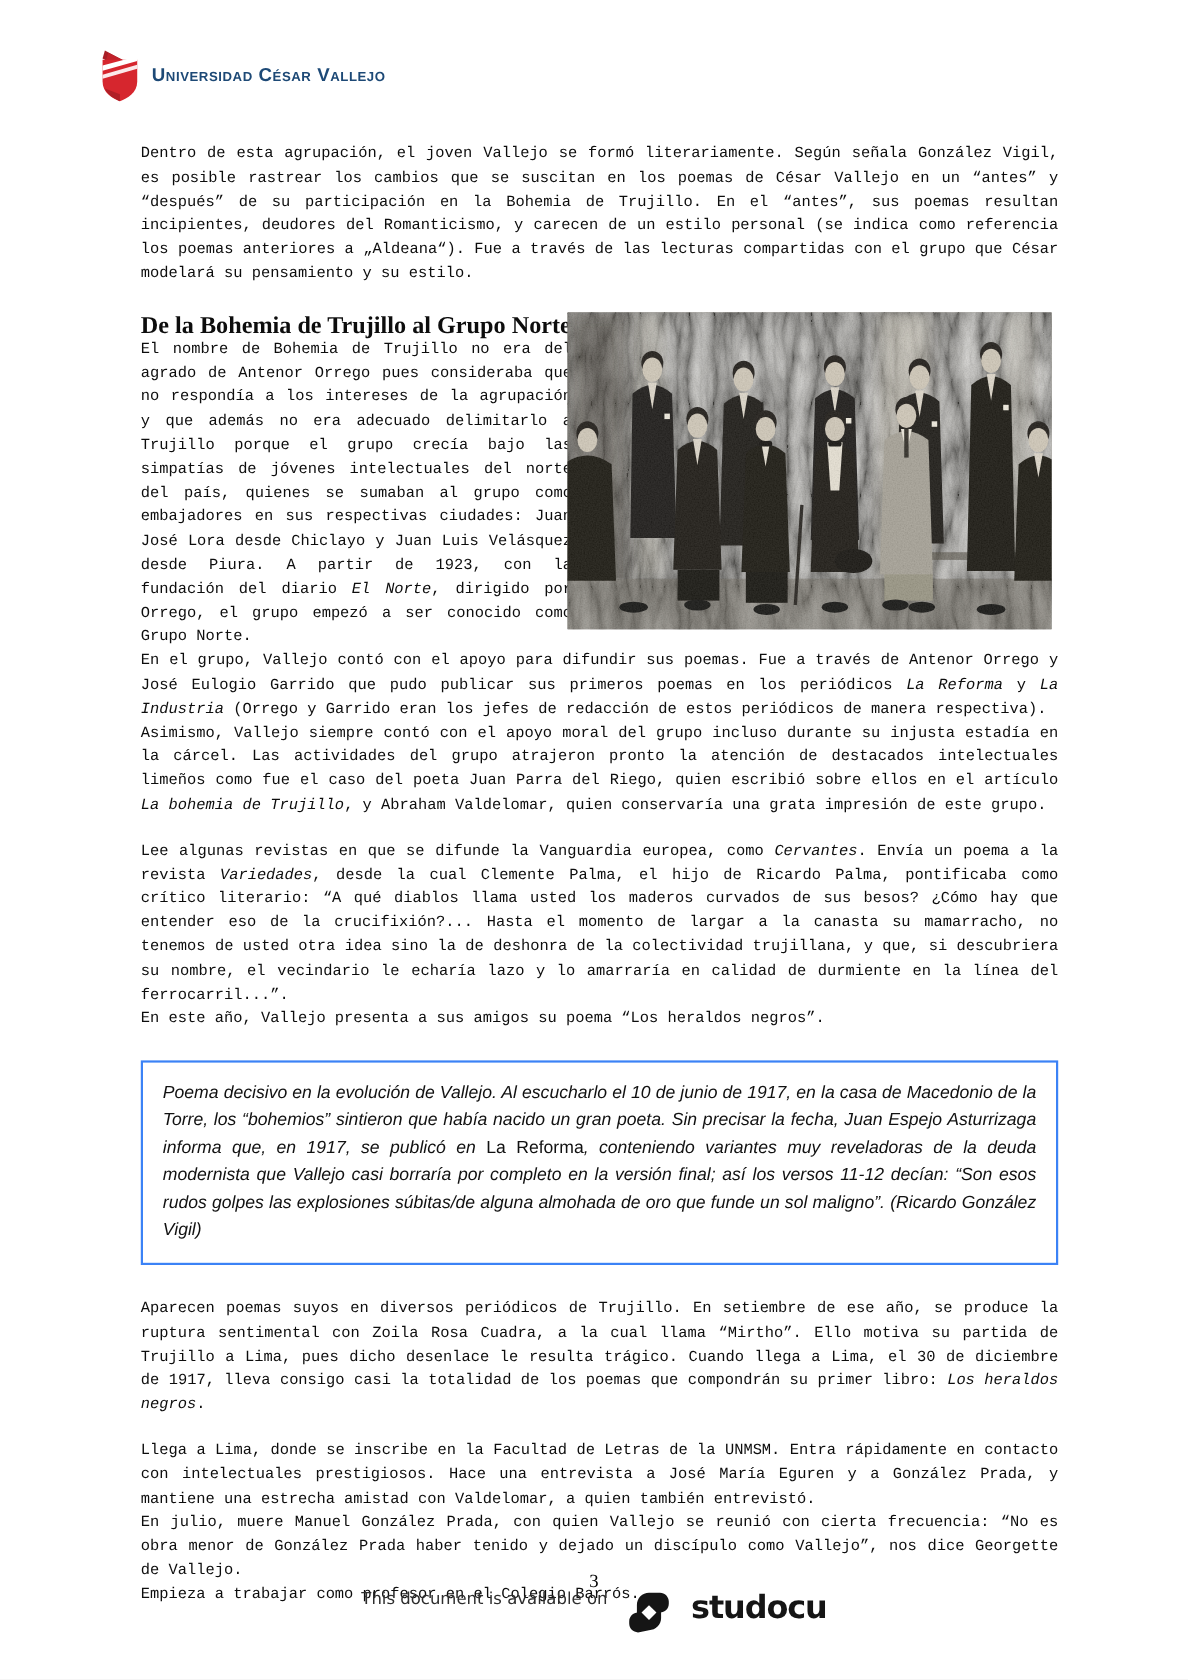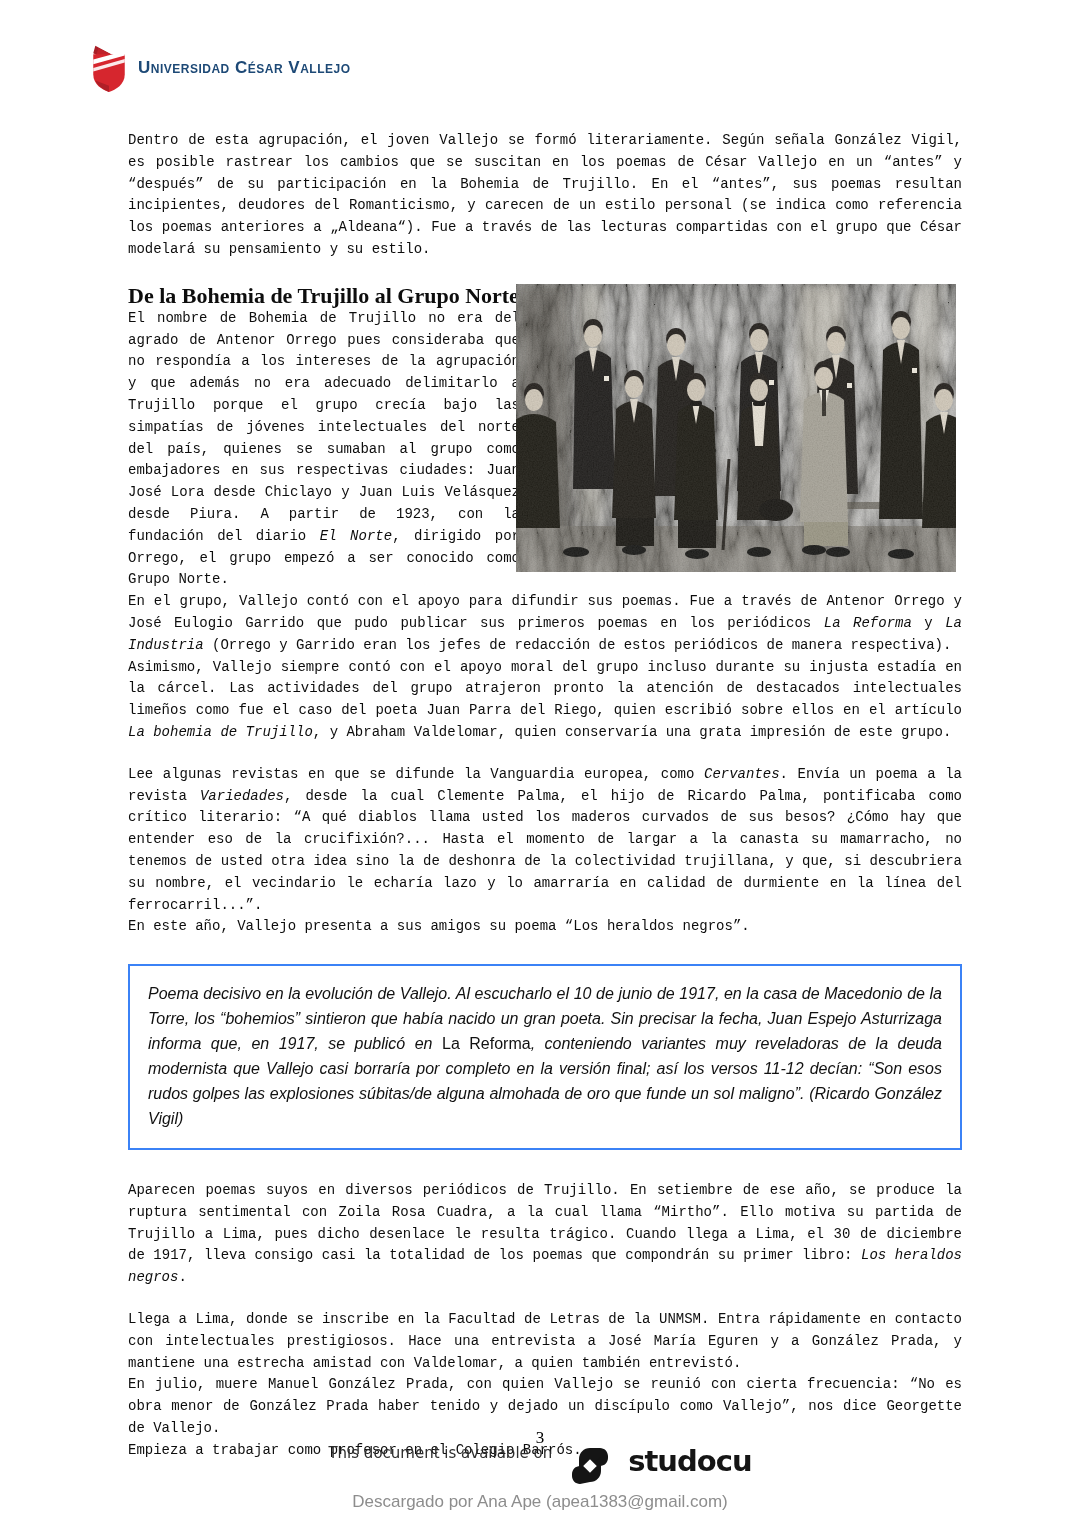--- a/index.html
+++ b/index.html
@@ -263,14 +263,13 @@
         <g fill="#151515">
           <path d="M32 4c4.4 0 8 3.6 8 8v2c0 4.4-3.6 8-8 8H22l-11 9V15C11 8.9 15.9 4 22 4z"></path>
           <path d="M12 40c-4.4 0-8-3.6-8-8v-2c0-4.4 3.6-8 8-8h10l11-9v14c0 6.1-4.9 11-11 11z"></path>
         </g>
         <rect x="17.2" y="17.2" width="9.6" height="9.6" fill="#ffffff" transform="rotate(45 22 22)"></rect>
       </svg>
     </span>
     <span class="sd-word">studocu</span>
   </div>
 
-  <div class="downloaded">Descargado por Ana Ape (apea1383@gmail.com)</div>
 </div>
 
 </body></html>

